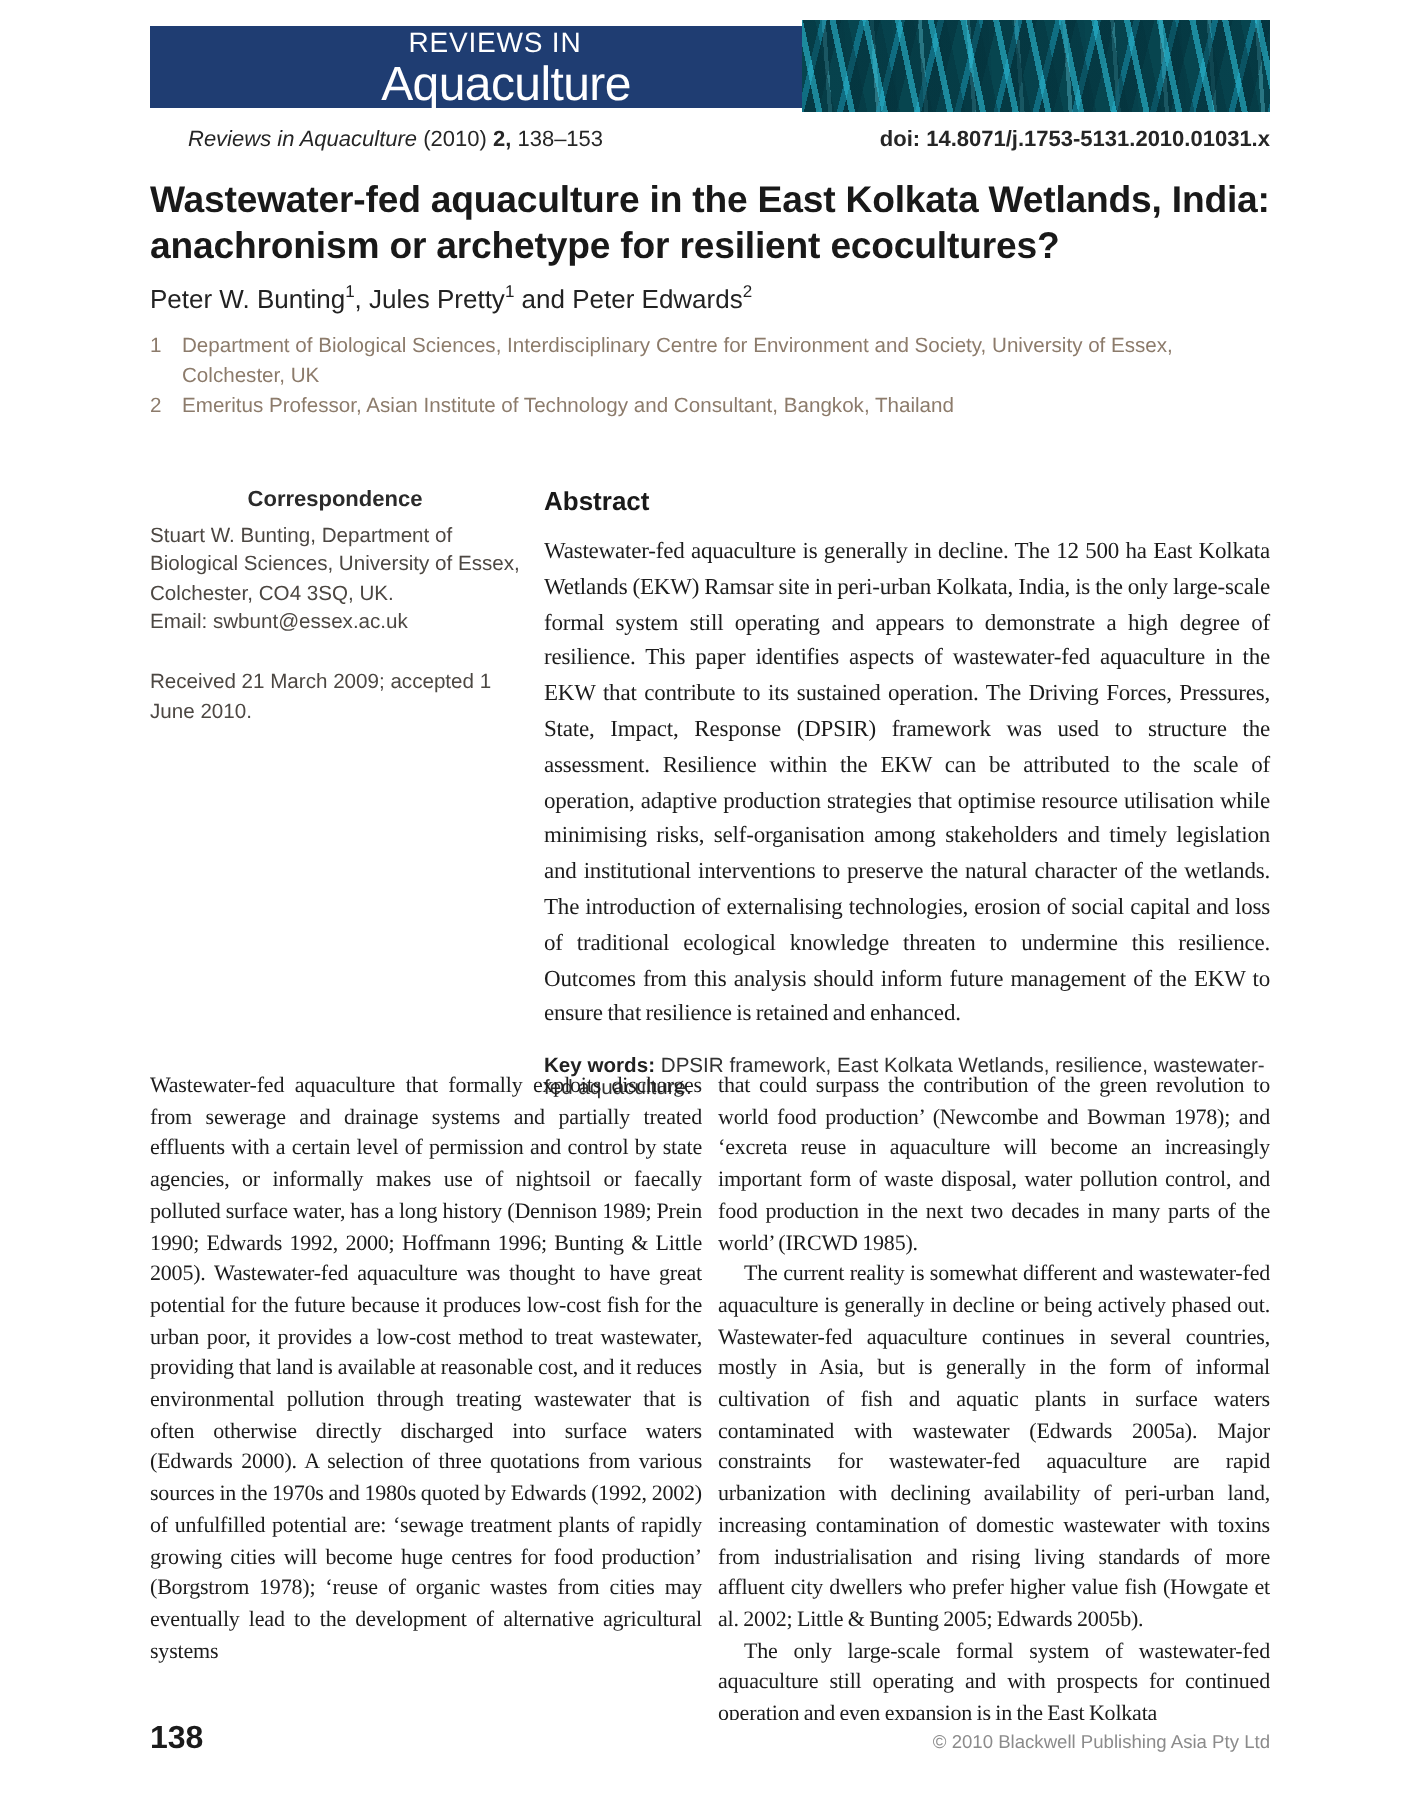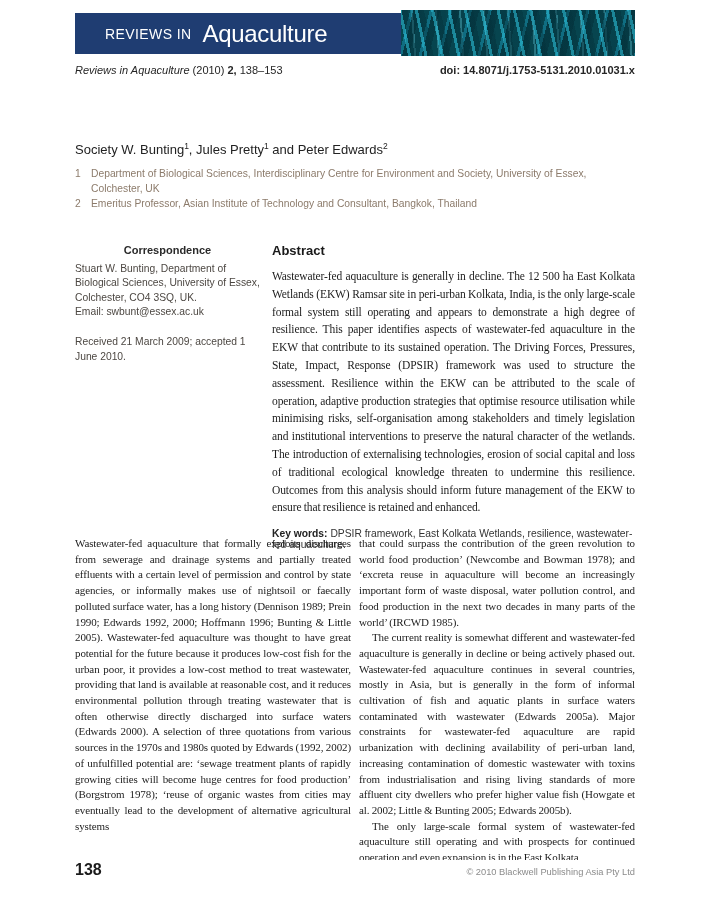--- a/index.html
+++ b/index.html
@@ -17,20 +17,21 @@
   .banner {
     position:absolute; top:13px; left:75px; width:560px; height:41px;
     display:flex;
   }
   .banner-blue {
     width:326px; height:41px;
     background:#1f3d72;
     color:#ffffff;
     display:flex; align-items:center;
     padding-left:30px;
+    flex-direction:column;
   }
   .banner-series {
     font-size:14px; letter-spacing:0.4px; margin-right:11px; font-weight:400;
   }
   .banner-journal {
     font-size:24px; font-weight:400; letter-spacing:-0.3px;
   }
   .banner-photo {
     flex:1;
     position:relative; top:-3px; height:46px;
@@ -47,21 +48,21 @@
         rgba(120,230,250,0) 0 13px, rgba(120,230,250,0.3) 13px 15px,
         rgba(6,60,72,0.35) 15px 24px);
   }
 
   
   .masthead {
     position:absolute; top:64px; left:75px; width:560px;
     display:flex; justify-content:space-between;
     font-size:11px; color:#262626;
   }
-  .cit-journal { font-style:italic; }
+  .cit-journal { font-style:italic;margin-left:19px; }
   .cit-vol { font-weight:bold; }
   .doi { font-weight:bold; }
 
   
   .title {
     position:absolute; top:88px; left:75px; width:566px;
     font-size:18.6px; line-height:23px; font-weight:bold; color:#191919;
     letter-spacing:-0.1px;
   }
   .authors {
@@ -131,23 +132,24 @@
     <div class="banner-photo"></div>
   </header>
 
   <div class="masthead">
     <div class="citation">
       <span class="cit-journal">Reviews in Aquaculture</span><span> (2010) </span><span class="cit-vol">2,</span><span> 138–153</span>
     </div>
     <div class="doi">doi: 14.8071/j.1753-5131.2010.01031.x</div>
   </div>
 
+  <h1 class="title">Wastewater-fed aquaculture in the East Kolkata Wetlands, India: anachronism or archetype for resilient ecocultures?</h1>
 
   <div class="authors">
-    <span>Society W. Bunting</span><sup>1</sup><span>, Jules Pretty</span><sup>1</sup><span> and Peter Edwards</span><sup>2</sup>
+    <span>Peter W. Bunting</span><sup>1</sup><span>, Jules Pretty</span><sup>1</sup><span> and Peter Edwards</span><sup>2</sup>
   </div>
 
   <ul class="affiliations">
     <li class="aff-row">
       <span class="aff-num">1</span>
       <span>Department of Biological Sciences, Interdisciplinary Centre for Environment and Society, University of Essex, Colchester, UK</span>
     </li>
     <li class="aff-row">
       <span class="aff-num">2</span>
       <span>Emeritus Professor, Asian Institute of Technology and Consultant, Bangkok, Thailand</span>

